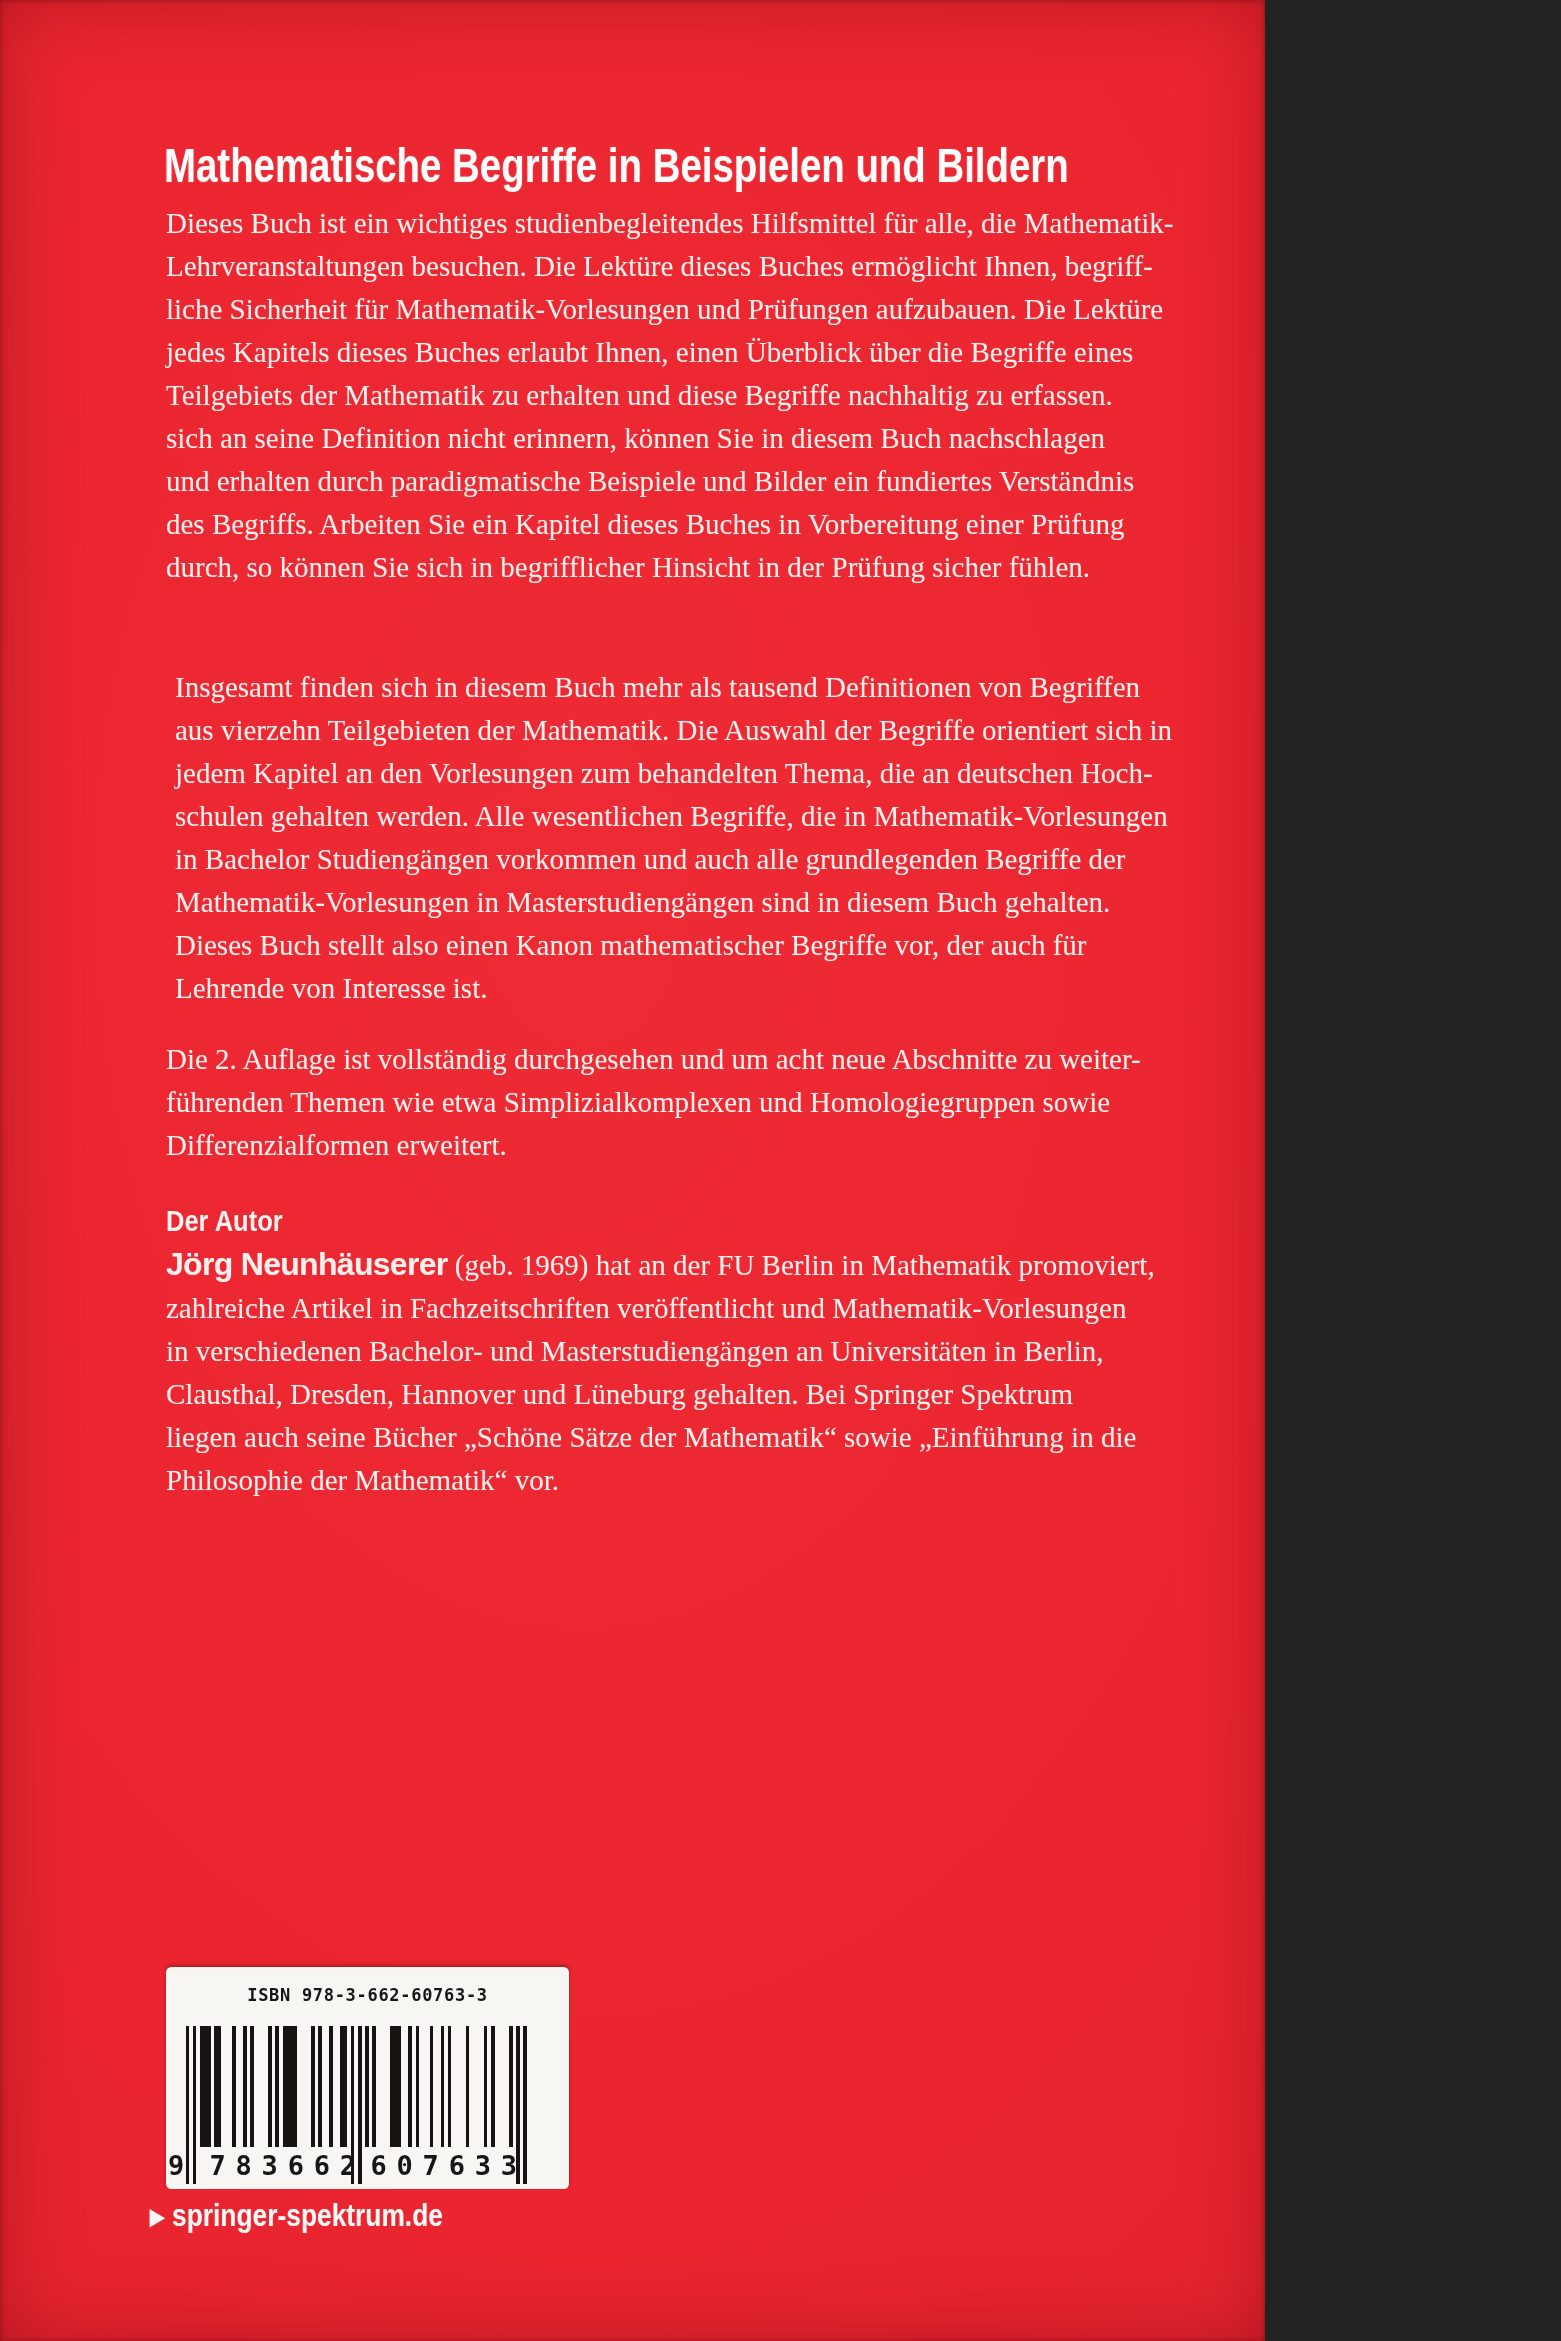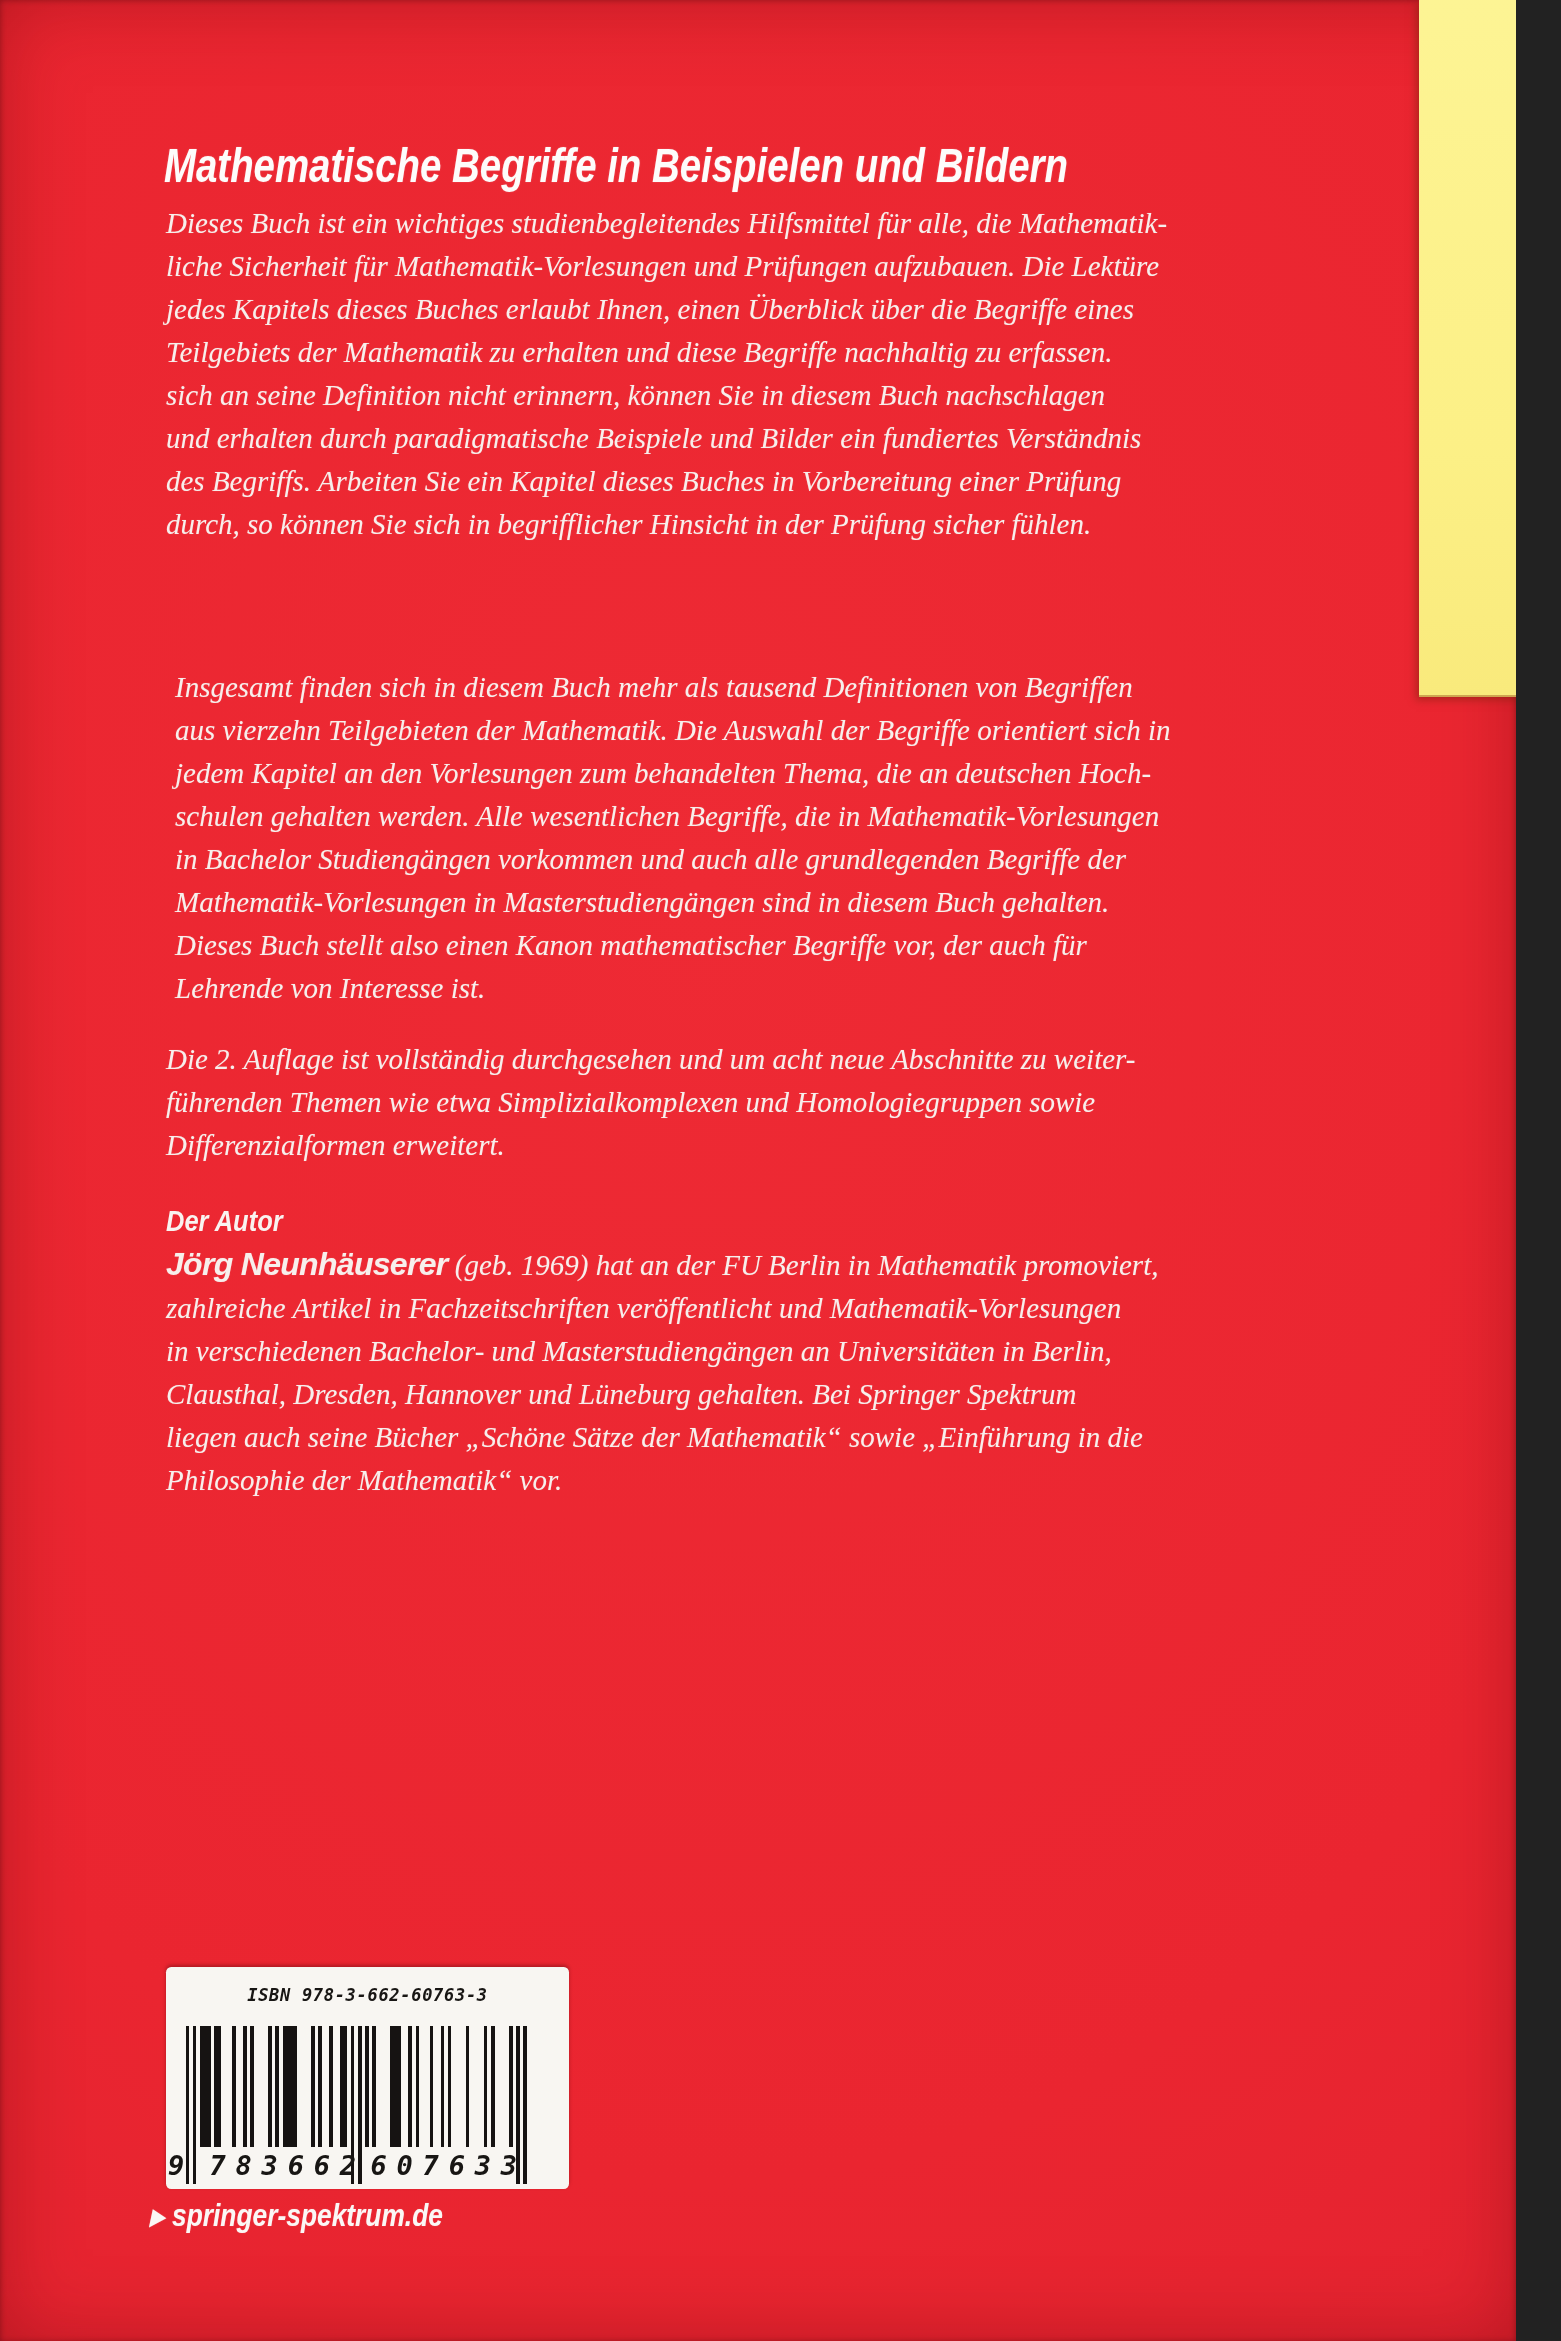--- a/index.html
+++ b/index.html
@@ -1,24 +1,23 @@
 <!DOCTYPE html>
 <html style="font-size:10.4px"><head>
 <meta charset="utf-8">
 <style>
   html, body { margin: 0; padding: 0; background: #222; }
   .cover {
     position: relative;
-    width: 1516px;
+    width: 1265px;
     height: 2342px;
     overflow: hidden;
     background: radial-gradient(140% 115% at 46% 38%, #ee2a34 0%, #ea2530 48%, #e02230 78%, #c61f27 100%);
     box-shadow: inset 0 0 78px rgba(100,0,10,0.35), inset 0 0 6.5px rgba(0,0,0,0.35);
     font-family: "Liberation Serif", "DejaVu Serif", serif;
-    font-style: italic;
   }
   
   .yellow-tab {
     position: absolute;
     left: 1419px; top: 0; width: 143px; height: 695px;
     background: linear-gradient(180deg, #fdf494 0%, #fcf086 65%, #f9ea7c 100%);
     box-shadow: -3.3px 3.3px 7.8px rgba(130, 35, 15, 0.55);
     border-bottom: 2px solid rgba(170, 100, 25, 0.55);
   }
   
@@ -131,20 +130,21 @@
 <body>
 
 <div class="cover">
 
   <div class="yellow-tab"></div>
 
   <h1 class="title">Mathematische Begriffe in Beispielen und Bildern</h1>
 
   <div class="para p1">
       <div class="text-line">Dieses Buch ist ein wichtiges studienbegleitendes Hilfsmittel für alle, die Mathematik-</div>
+      <div class="text-line">Lehrveranstaltungen besuchen. Die Lektüre dieses Buches ermöglicht Ihnen, begriff-</div>
       <div class="text-line">liche Sicherheit für Mathematik-Vorlesungen und Prüfungen aufzubauen. Die Lektüre</div>
       <div class="text-line">jedes Kapitels dieses Buches erlaubt Ihnen, einen Überblick über die Begriffe eines</div>
       <div class="text-line">Teilgebiets der Mathematik zu erhalten und diese Begriffe nachhaltig zu erfassen.</div>
       <div class="text-line">sich an seine Definition nicht erinnern, können Sie in diesem Buch nachschlagen</div>
       <div class="text-line">und erhalten durch paradigmatische Beispiele und Bilder ein fundiertes Verständnis</div>
       <div class="text-line">des Begriffs. Arbeiten Sie ein Kapitel dieses Buches in Vorbereitung einer Prüfung</div>
       <div class="text-line">durch, so können Sie sich in begrifflicher Hinsicht in der Prüfung sicher fühlen.</div>
     </div>
 
   <div class="para p2">

